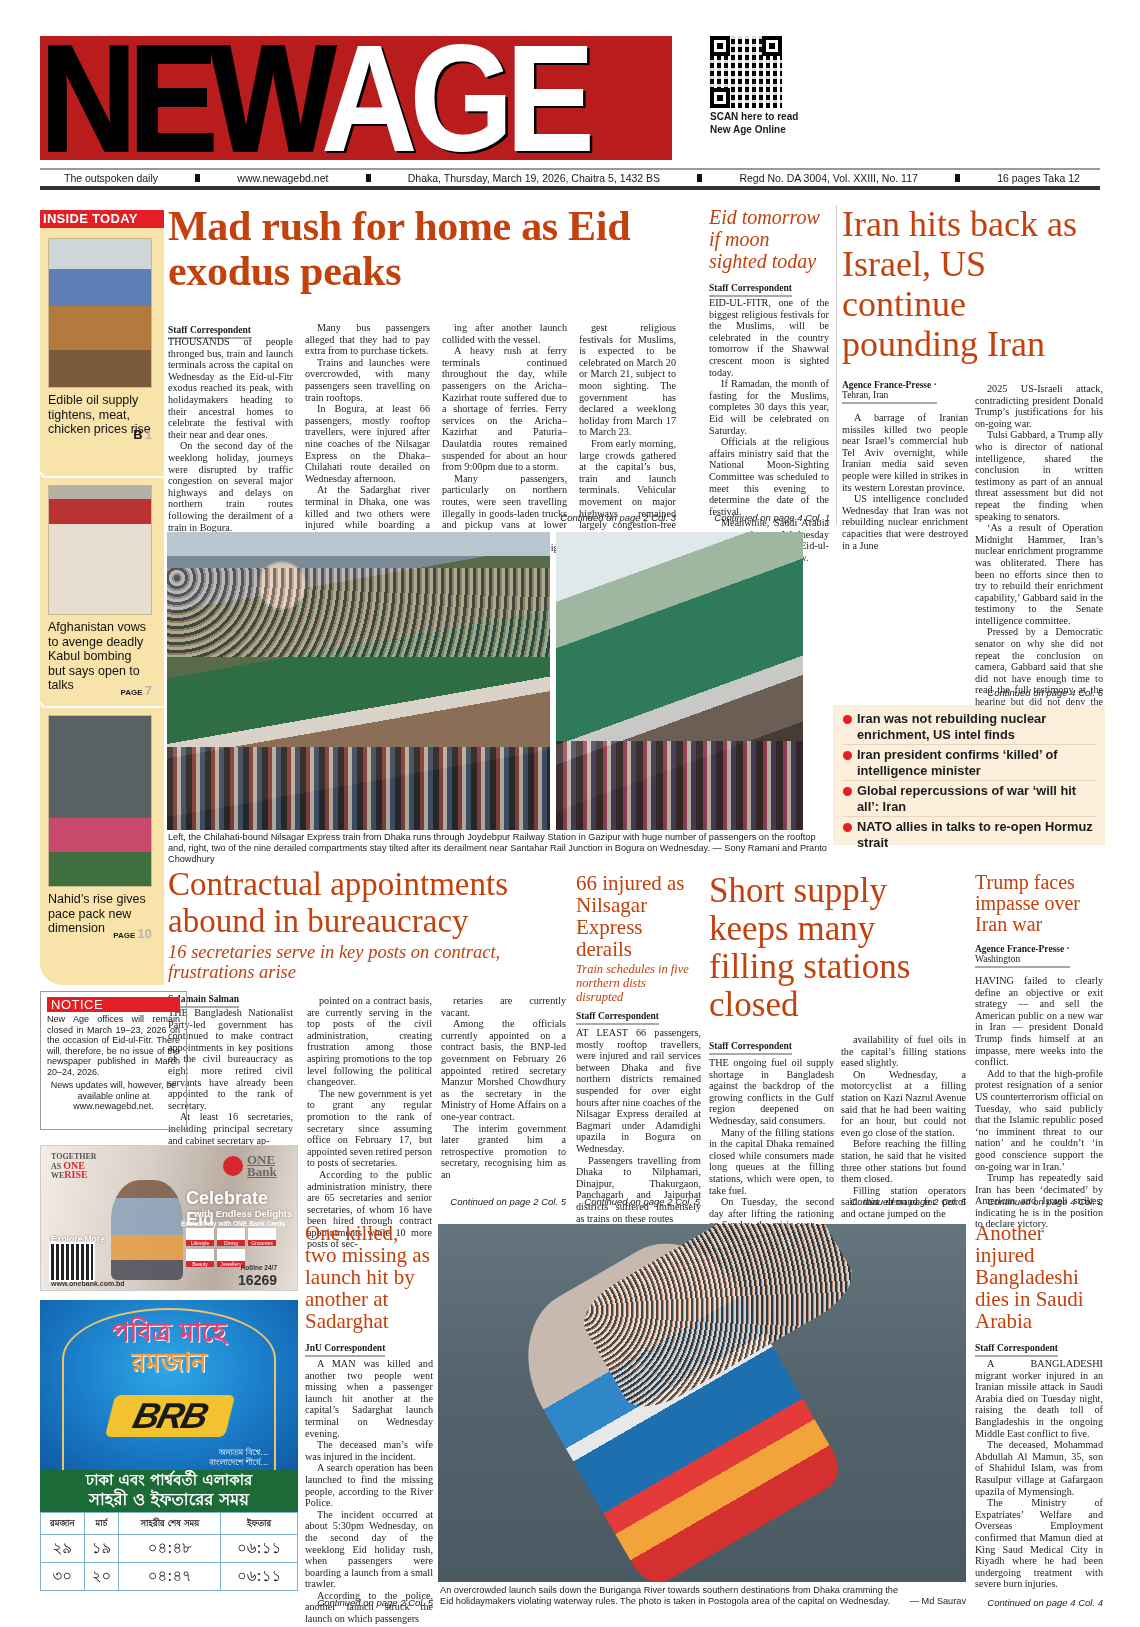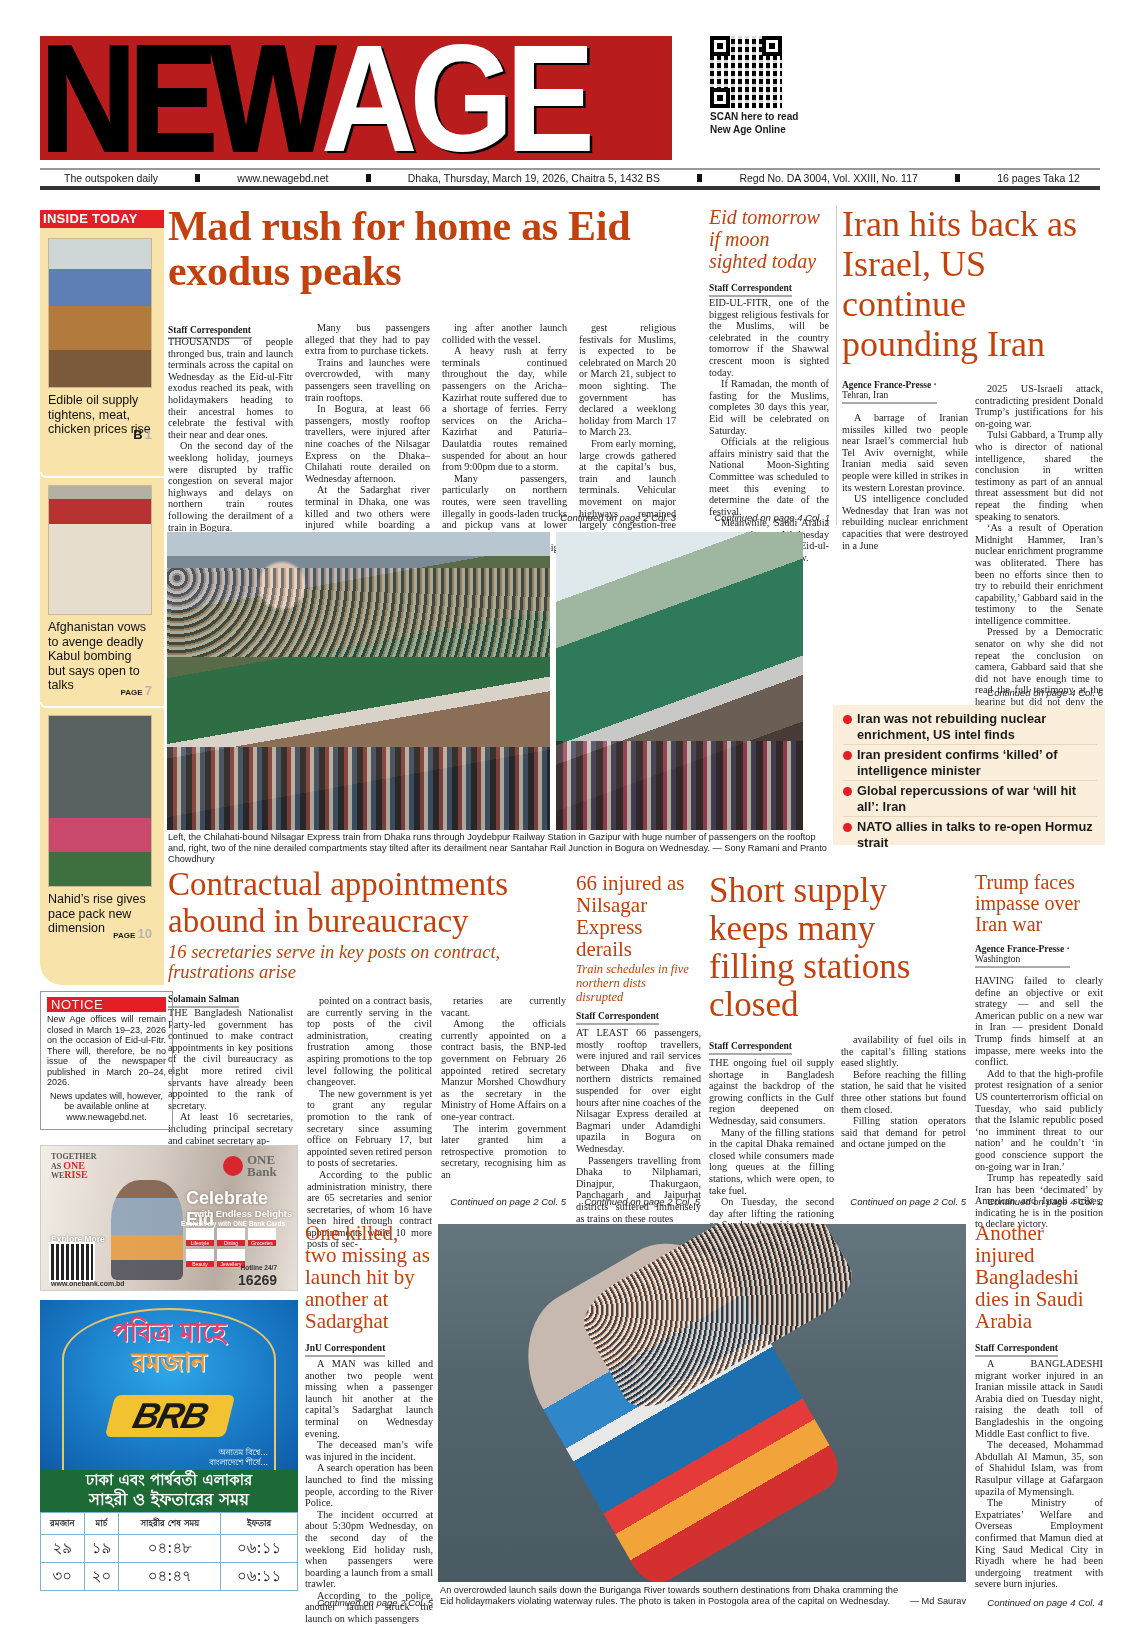--- a/index.html
+++ b/index.html
@@ -60,21 +60,21 @@
   #photo-boat { left: 438px; top: 1224px; width: 528px; height: 358px;
     background: linear-gradient(180deg, #65757e 0%, #53646d 45%, #4a5a63 100%); }
   #photo-boat .hull { position:absolute; left: 120px; top: 30px; width: 230px; height: 300px; transform: rotate(-30deg); background: linear-gradient(180deg, #c8b9b0 0 30%, #2f86c8 30% 45%, #e8e8e8 45% 50%, #1d6fb0 50% 70%, #e43a3a 70% 78%, #f2a33a 78% 88%, #d43030 88% 100%); border-radius: 30% 30% 10% 10%; }
   #photo-boat .crowd { position:absolute; left: 150px; top: 10px; width: 260px; height: 130px; transform: rotate(-30deg); background: repeating-radial-gradient(circle at 6px 6px, #2a2a2a 0 2px, #c9805b 2px 3px, #efe9df 3px 5px); opacity:0.8; border-radius: 20%; }
 
   #bullets-box { left: 833px; top: 705px; width: 272px; height: 140px; background: #fbeedb; padding: 6px 8px 0 10px; }
   #bullets-box .b { position: relative; font-family: "Liberation Sans", sans-serif; font-weight: 700; font-size: 12.8px; line-height: 15.5px; padding-left: 14px; border-bottom: 1px solid #e8d6be; padding-bottom: 2px; margin-bottom: 2px; color:#1c1c1c; }
   #bullets-box .b:last-child { border-bottom: none; }
   #bullets-box .b .dot { position:absolute; left: 0; top: 4px; width: 9px; height: 9px; border-radius: 50%; background: #e31e24; }
 
-  #notice { left: 40px; top: 991px; width: 133px; height: 139px; border: 1px solid #999; padding: 5px 6px; }
+  #notice { left: 40px; top: 991px; width: 147px; height: 139px; border: 1px solid #999; padding: 5px 6px; }
   #notice .nh { background: #e31e24; color: #fff; font-family: "Liberation Sans", sans-serif; font-size: 13px; padding-left: 4px; line-height: 15px; letter-spacing: 0.5px; }
   #notice .nt { font-family: "Liberation Sans", sans-serif; font-size: 9px; line-height: 10.5px; text-align: justify; margin-top: 2px; }
   #notice .nf { font-family: "Liberation Sans", sans-serif; font-size: 9px; line-height: 10.5px; text-align: center; margin-top: 3px; }
 
   
   #ad-onebank { left: 40px; top: 1145px; width: 258px; height: 146px; background: linear-gradient(100deg, #f3ede6 0%, #d8cfc6 40%, #b9aca2 70%, #e9e2da 100%); border: 1px solid #ccc; overflow: hidden; font-family: "Liberation Sans", sans-serif; }
   #ad-onebank .tag { position:absolute; left:10px; top:7px; font-family:"Liberation Serif",serif; font-size:8px; line-height:8.5px; color:#555; font-weight:700; }
   #ad-onebank .tag span { color:#d7262e; font-size:10px; }
   #ad-onebank .brand { position:absolute; right:10px; top:8px; display:flex; align-items:center; gap:4px; font-family:"Liberation Serif",serif; font-weight:700; color:#6a6a6a; font-size:13px; line-height:12px; }
   #ad-onebank .brand .logo { width: 20px; height: 20px; border-radius:50%; background:#d7262e; }
@@ -254,20 +254,21 @@
 
 <div class="abs hl" style="left:709px;top:872px;width:250px;font-size:35px;line-height:38px;">Short supply keeps many filling stations closed</div>
 <div class="abs" style="left:709px;top:1034px;"><span class="byline">Staff Correspondent</span></div>
 <div class="col" style="left:709px;top:1057px;width:125px;">
     <p class="first">THE ongoing fuel oil supply shortage in Bangladesh against the backdrop of the growing conflicts in the Gulf region deepened on Wednesday, said consumers.</p>
     <p>Many of the filling stations in the capital Dhaka remained closed while consumers made long queues at the filling stations, which were open, to take fuel.</p>
     <p>On Tuesday, the second day after lifting the rationing on Sunday, the crisis over</p>
   </div>
 <div class="col" style="left:841px;top:1034px;width:125px;">
     <p>availability of fuel oils in the capital’s filling stations eased slightly.</p>
+    <p>On Wednesday, a motorcyclist at a filling station on Kazi Nazrul Avenue said that he had been waiting for an hour, but could not even go close of the station.</p>
     <p>Before reaching the filling station, he said that he visited three other stations but found them closed.</p>
     <p>Filling station operators said that demand for petrol and octane jumped on the</p>
   </div>
 <div class="abs cont" style="left:836px;top:1196px;width:130px;">Continued on page 2 Col. 5</div>
 
 <div class="abs hl" style="left:975px;top:872px;width:130px;font-size:20px;line-height:21px;">Trump faces impasse over Iran war</div>
 <div class="abs" style="left:975px;top:944px;"><span class="byline"><span>Agence France-Presse ·</span><span class="loc">Washington</span></span></div>
 <div class="col" style="left:975px;top:975px;width:128px;">
     <p class="first">HAVING failed to clearly define an objective or exit strategy — and sell the American public on a new war in Iran — president Donald Trump finds himself at an impasse, mere weeks into the conflict.</p>
     <p>Add to that the high-profile protest resignation of a senior US counterterrorism official on Tuesday, who said publicly that the Islamic republic posed ‘no imminent threat to our nation’ and he couldn’t ‘in good conscience support the on-going war in Iran.’</p>
@@ -278,21 +279,21 @@
 <div id="notice" class="abs">
   <div class="nh">NOTICE</div>
   <div class="nt">New Age offices will remain closed in March 19–23, 2026 on the occasion of Eid-ul-Fitr. There will, therefore, be no issue of the newspaper published in March 20–24, 2026.</div>
   <div class="nf">News updates will, however, be available online at www.newagebd.net.</div>
 </div>
 
 <div id="ad-onebank" class="abs">
   <div class="tag"><span style="font-size:8px;color:#555">TOGETHER</span><br><span style="font-size:8px;color:#555">AS</span> <span>ONE</span><br><span style="font-size:8px;color:#555">WE</span><span>RISE</span></div>
   <div class="brand">
       <span class="logo"></span>
-      <span style="width:40px;display:block;">ONE Bank</span>
+      <span style="width:40px;display:block;text-decoration:underline;">ONE Bank</span>
     </div>
   <div class="family"></div>
   <div class="h1">Celebrate Eid</div>
   <div class="h2">with Endless Delights</div>
   <div class="h3">Exclusively with ONE Bank Cards</div>
   <div class="cats">
     <div class="cat">
         <span>Lifestyle</span>
       </div>
     <div class="cat">

